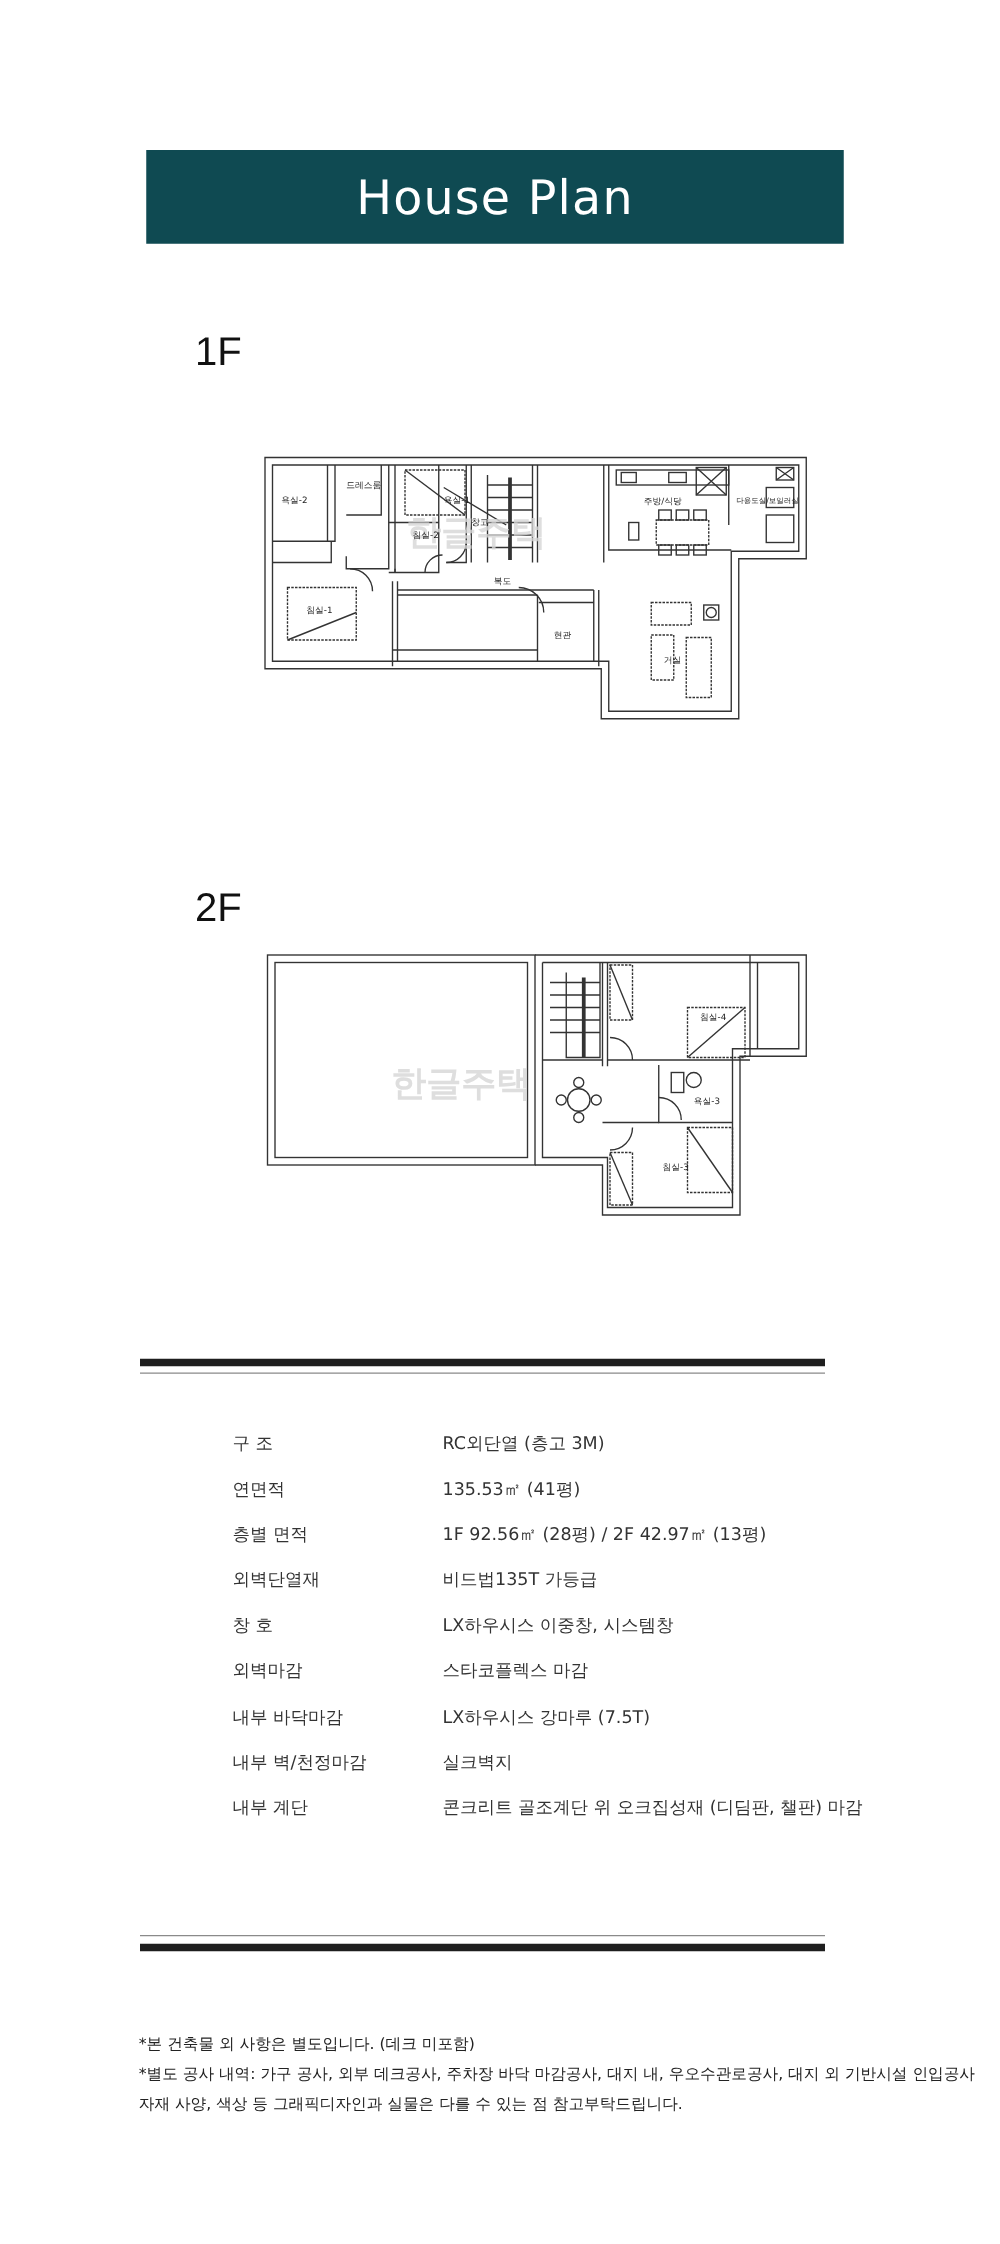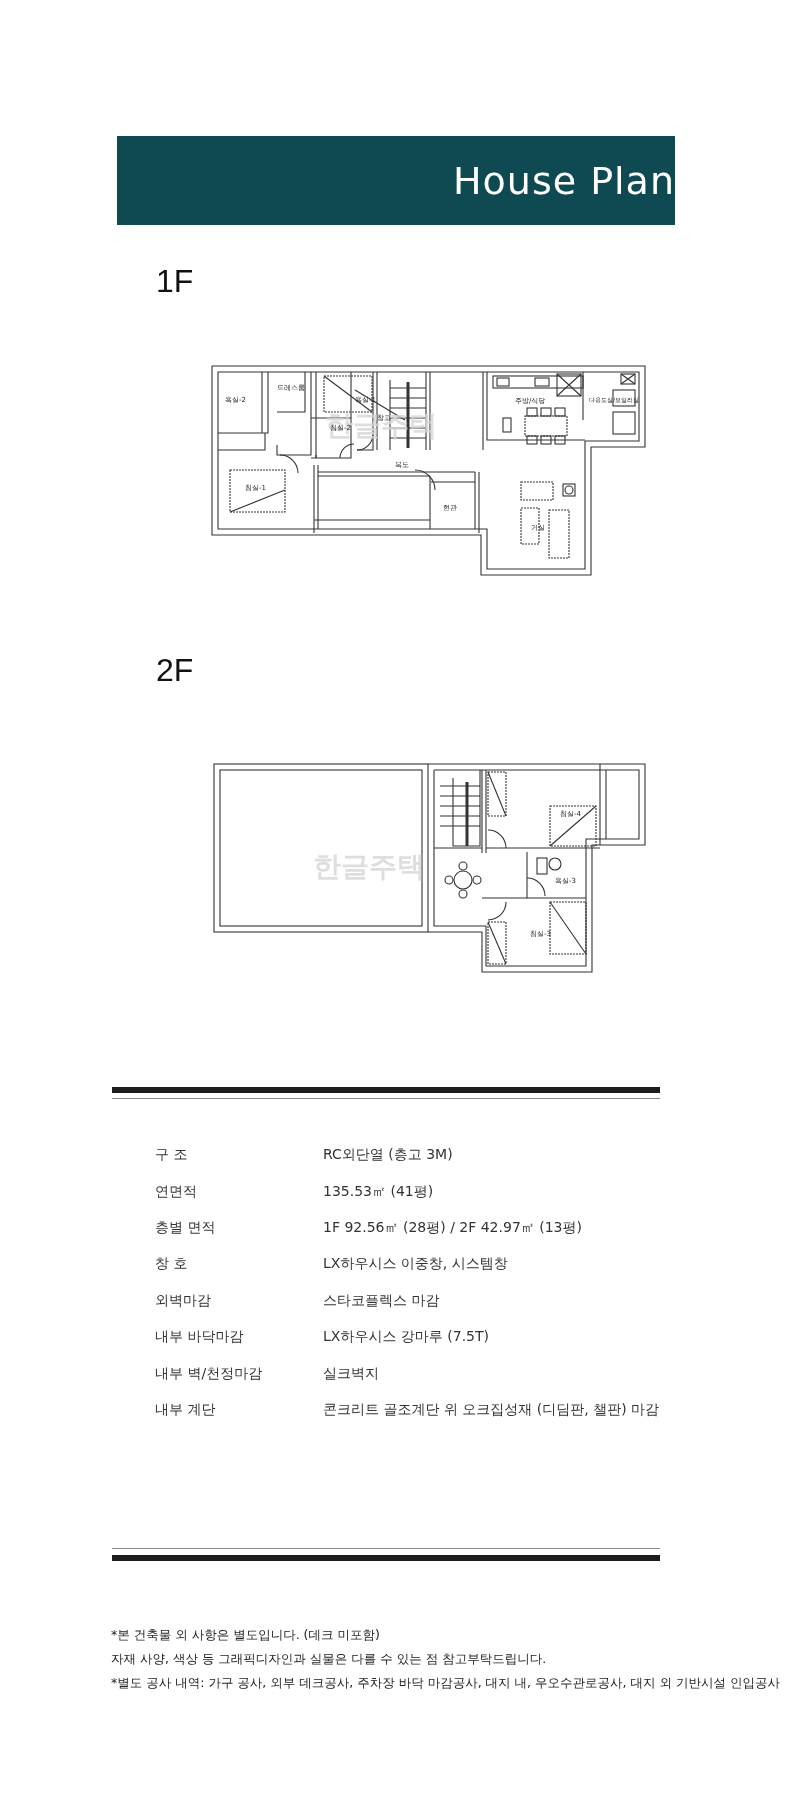--- a/index.html
+++ b/index.html
@@ -1,31 +1,31 @@
 <!DOCTYPE html>
 <html><head>
 <meta charset="utf-8">
 <style>
   html, body { margin: 0; padding: 0; background: #ffffff; }
   body { width: 800px; height: 1795px; position: relative; overflow: hidden;
          font-family: "DejaVu Sans", "Liberation Sans", sans-serif; color: #333; }
-  .banner { position: absolute; left: 117px; top: 136px; width: 558px; height: 89px;
-            background: #0f4a52; display: flex; align-items: center; justify-content: flex-end; }
+  .banner { position: absolute; left: 117px; top: 120px; width: 558px; height: 75px;
+            background: #0f4a52; display: flex; align-items: center; justify-content: center; }
   .banner-title { color: #ffffff; font-family: "DejaVu Sans", sans-serif; font-size: 38px;
                   letter-spacing: 1px; font-weight: normal; }
   .floor-label { position: absolute; left: 156px; font-size: 32px; color: #111;
                  font-family: "Liberation Sans", sans-serif; }
   .plan { position: absolute; }
   .plan svg { display: block; }
   .divider { position: absolute; left: 112px; width: 548px; }
   .divider .thick { height: 6px; background: #1e1e1e; }
   .divider .thin { height: 1px; background: #8a8a8a; }
   .specs { position: absolute; left: 155px; top: 1137px; width: 520px; }
   .spec-row { display: flex; height: 36.4px; align-items: center; font-size: 14px; color: #333; }
-  .spec-label { width: 168px; flex: none; }
+  .spec-label { width: 168px; flex: none; margin-left: 31px; }
   .spec-value { flex: 1; white-space: nowrap; }
   .notes { position: absolute; left: 111px; top: 1623px; width: 690px; font-size: 12.5px;
            color: #222; line-height: 24px; }
   .note-line { white-space: nowrap; }
   .room-text { font-size: 7px; fill: #222; font-family: "DejaVu Sans", sans-serif; }
   .wm { font-size: 28px; fill: #d6d6d6; font-weight: bold; font-family: "DejaVu Sans", sans-serif; }
 </style>
 </head>
 <body>
 
@@ -123,21 +123,21 @@
     <text x="172" y="60" class="room-text">창고</text>
     <text x="310" y="43" class="room-text">주방/식당</text>
     <text x="384" y="42" class="room-text" style="font-size:6px">다용도실/보일러실</text>
     <text x="190" y="107" class="room-text">복도</text>
     <text x="40" y="130" class="room-text">침실-1</text>
     <text x="238" y="150" class="room-text">현관</text>
     <text x="326" y="170" class="room-text">거실</text>
   </svg>
 </div>
 
-<div class="floor-label" style="top:652px;text-align:right;">2F</div>
+<div class="floor-label" style="top:708px;text-align:right;">2F</div>
 
 <div class="plan" style="left:205px; top:758px;">
   <svg width="450" height="220" viewBox="0 0 450 220" xmlns="http://www.w3.org/2000/svg">
     <g fill="none" stroke="#333" stroke-width="1.1">
 
       <rect x="9" y="6" width="214" height="168"></rect>
       <rect x="15" y="12" width="202" height="156"></rect>
 
       <path d="M223 6 H440 V87 H387 V214 H277 V174 H223"></path>
       <path d="M229 12 V168 H281 V208 H381 V81 H434 V12 H229"></path>
@@ -196,20 +196,24 @@
   </div>
   <div class="spec-row">
     <span class="spec-label">연면적</span>
     <span class="spec-value">135.53㎡ (41평)</span>
   </div>
   <div class="spec-row">
     <span class="spec-label">층별 면적</span>
     <span class="spec-value">1F 92.56㎡ (28평) / 2F 42.97㎡ (13평)</span>
   </div>
   <div class="spec-row">
+    <span class="spec-label">외벽단열재</span>
+    <span class="spec-value">비드법135T 가등급</span>
+  </div>
+  <div class="spec-row">
     <span class="spec-label">창 호</span>
     <span class="spec-value">LX하우시스 이중창, 시스템창</span>
   </div>
   <div class="spec-row">
     <span class="spec-label">외벽마감</span>
     <span class="spec-value">스타코플렉스 마감</span>
   </div>
   <div class="spec-row">
     <span class="spec-label">내부 바닥마감</span>
     <span class="spec-value">LX하우시스 강마루 (7.5T)</span>
@@ -225,15 +229,15 @@
 </div>
 
 <div class="divider" style="top:1548px;">
   <div class="thin"></div>
   <div style="height:6px"></div>
   <div class="thick"></div>
 </div>
 
 <div class="notes">
   <div class="note-line">*본 건축물 외 사항은 별도입니다. (데크 미포함)</div>
+  <div class="note-line">*별도 공사 내역: 가구 공사, 외부 데크공사, 주차장 바닥 마감공사, 대지 내, 우오수관로공사, 대지 외 기반시설 인입공사</div>
   <div class="note-line">자재 사양, 색상 등 그래픽디자인과 실물은 다를 수 있는 점 참고부탁드립니다.</div>
-  <div class="note-line">*별도 공사 내역: 가구 공사, 외부 데크공사, 주차장 바닥 마감공사, 대지 내, 우오수관로공사, 대지 외 기반시설 인입공사</div>
 </div>
 
 </body></html>

